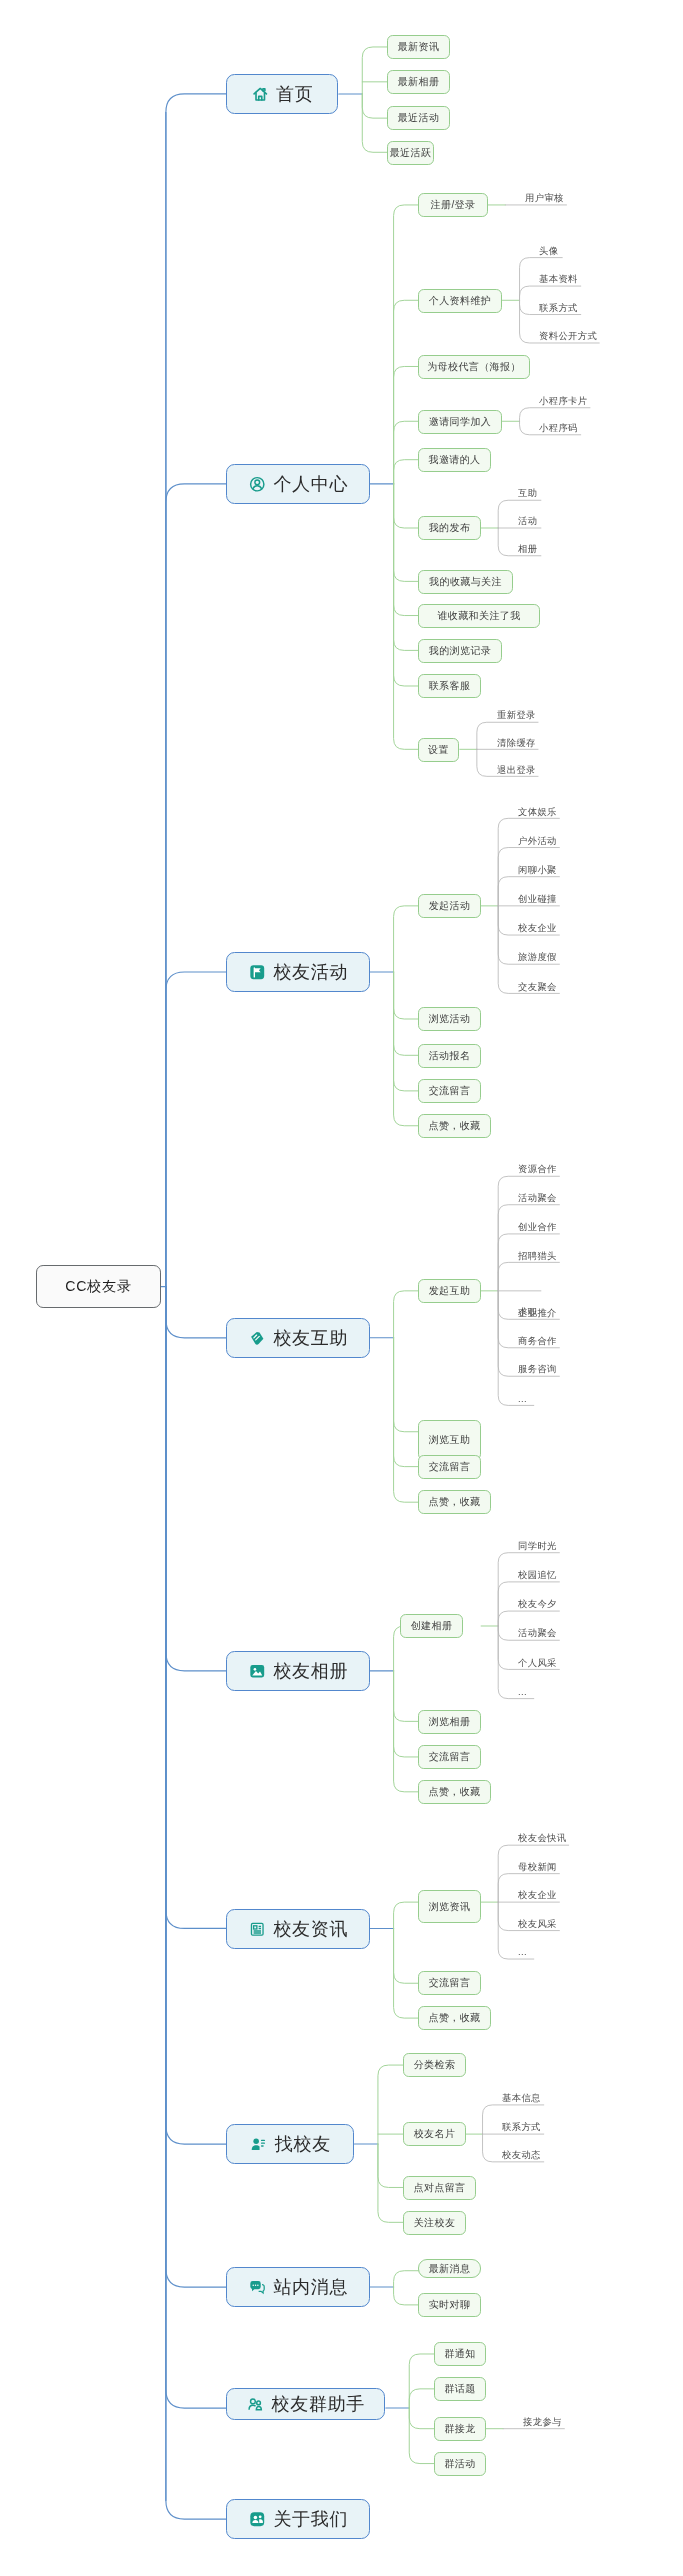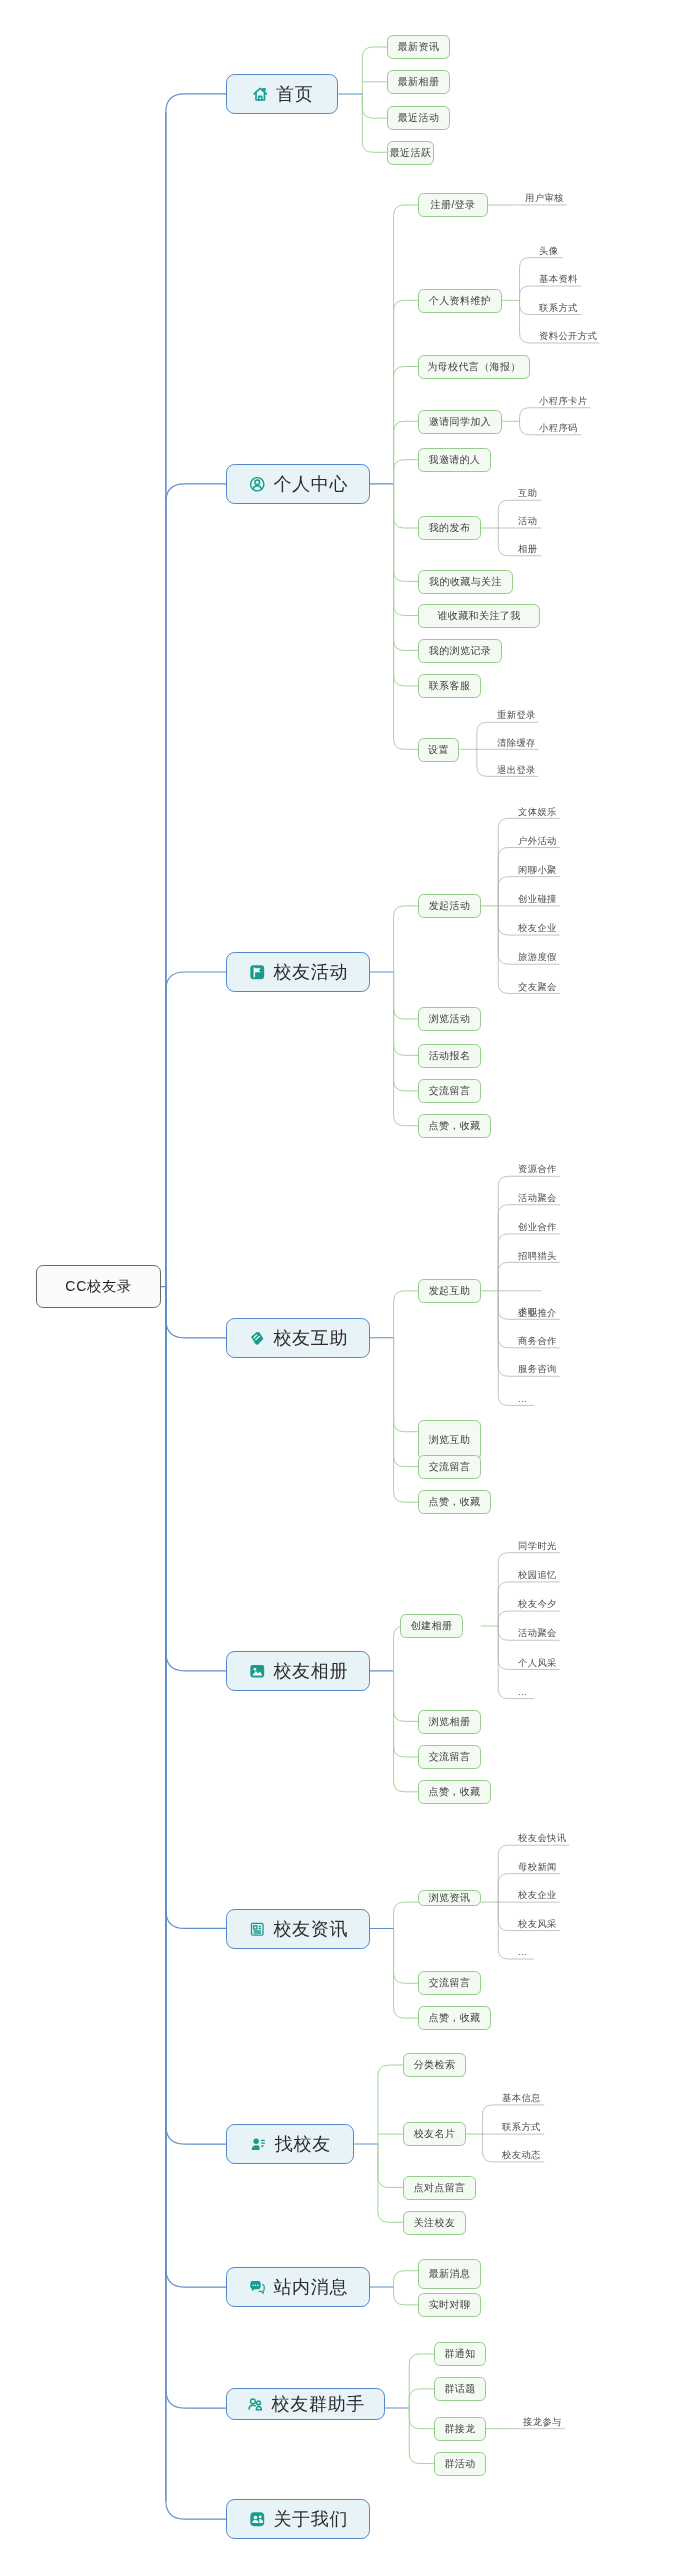--- a/index.html
+++ b/index.html
@@ -273,21 +273,21 @@
     <div class="node l1" style="left: 226px; top: 1909px; width: 144px; height: 40px;">
       <span class="nicon">
         <svg viewBox="0 0 24 24" fill="none" stroke="#189c8c" stroke-width="1.7">
           <rect x="4.5" y="4.5" width="15" height="15" rx="1.5"></rect>
           <rect x="7.3" y="7.5" width="4.2" height="4.2"></rect>
           <path d="M13.8 8.2 H16.9 M13.8 11 H16.9 M7.3 14.3 H16.9 M7.3 16.9 H16.9"></path>
         </svg>
       </span>
       <span>校友资讯</span>
     </div>
-    <div class="node l2" style="left: 418px; top: 1890px; width: 63px; height: 16px;">浏览资讯</div>
+    <div class="node l2" style="left: 418px; top: 1890px; width: 63px; height: 33px;">浏览资讯</div>
     <div class="leaf" style="left: 518px; top: 1832px;">校友会快讯</div>
     <div class="leaf" style="left: 518px; top: 1861px;">母校新闻</div>
     <div class="leaf" style="left: 518px; top: 1889px;">校友企业</div>
     <div class="leaf" style="left: 518px; top: 1918px;">校友风采</div>
     <div class="leaf" style="left: 518px; top: 1946px;">...</div>
     <div class="node l2" style="left: 418px; top: 1971px; width: 63px; height: 23.5px;">交流留言</div>
     <div class="node l2" style="left: 418px; top: 2006px; width: 73px; height: 23.5px;">点赞，收藏</div>
     <div class="node l1" style="left: 226px; top: 2124px; width: 128px; height: 40px;">
       <span class="nicon">
         <svg viewBox="0 0 24 24" fill="#189c8c">
@@ -312,21 +312,21 @@
         <svg viewBox="0 0 24 24">
           <path d="M3 7 a3 3 0 0 1 3 -3 H13.5 a3 3 0 0 1 3 3 V11.5 a3 3 0 0 1 -3 3 H8.2 L5.2 17.3 V14.2 A3 3 0 0 1 3 11.5 Z" fill="#189c8c"></path>
           <path d="M18.2 8.6 A2.6 2.6 0 0 1 21 11.2 V14.6 A2.6 2.6 0 0 1 19.6 16.9 V19.3 L16.9 17.2 H13.8" fill="none" stroke="#189c8c" stroke-width="1.6"></path>
           <circle cx="6.8" cy="9.3" r="0.95" fill="#fff"></circle>
           <circle cx="9.8" cy="9.3" r="0.95" fill="#fff"></circle>
           <circle cx="12.8" cy="9.3" r="0.95" fill="#fff"></circle>
         </svg>
       </span>
       <span>站内消息</span>
     </div>
-    <div class="node l2" style="left: 418px; top: 2259px; width: 63px; height: 30px;">最新消息</div>
+    <div class="node l2" style="left: 418px; top: 2259px; width: 63px; height: 19px; border-radius: 9px;">最新消息</div>
     <div class="node l2" style="left: 418px; top: 2293px; width: 63px; height: 23.5px;">实时对聊</div>
     <div class="node l1" style="left: 226px; top: 2388px; width: 159px; height: 32px;">
       <span class="nicon">
         <svg viewBox="0 0 24 24" fill="none" stroke="#189c8c" stroke-width="1.9">
           <circle cx="9" cy="8.3" r="3.1"></circle>
           <path d="M4 19 C4 15 6.3 13.4 9 13.4 C10.3 13.4 11.5 13.8 12.4 14.5"></path>
           <circle cx="16.3" cy="10.3" r="2.4"></circle>
           <path d="M13.4 19 C13.6 16.3 14.8 14.9 16.3 14.9 C18.3 14.9 19.9 16.4 19.9 19 Z"></path>
         </svg>
       </span>

